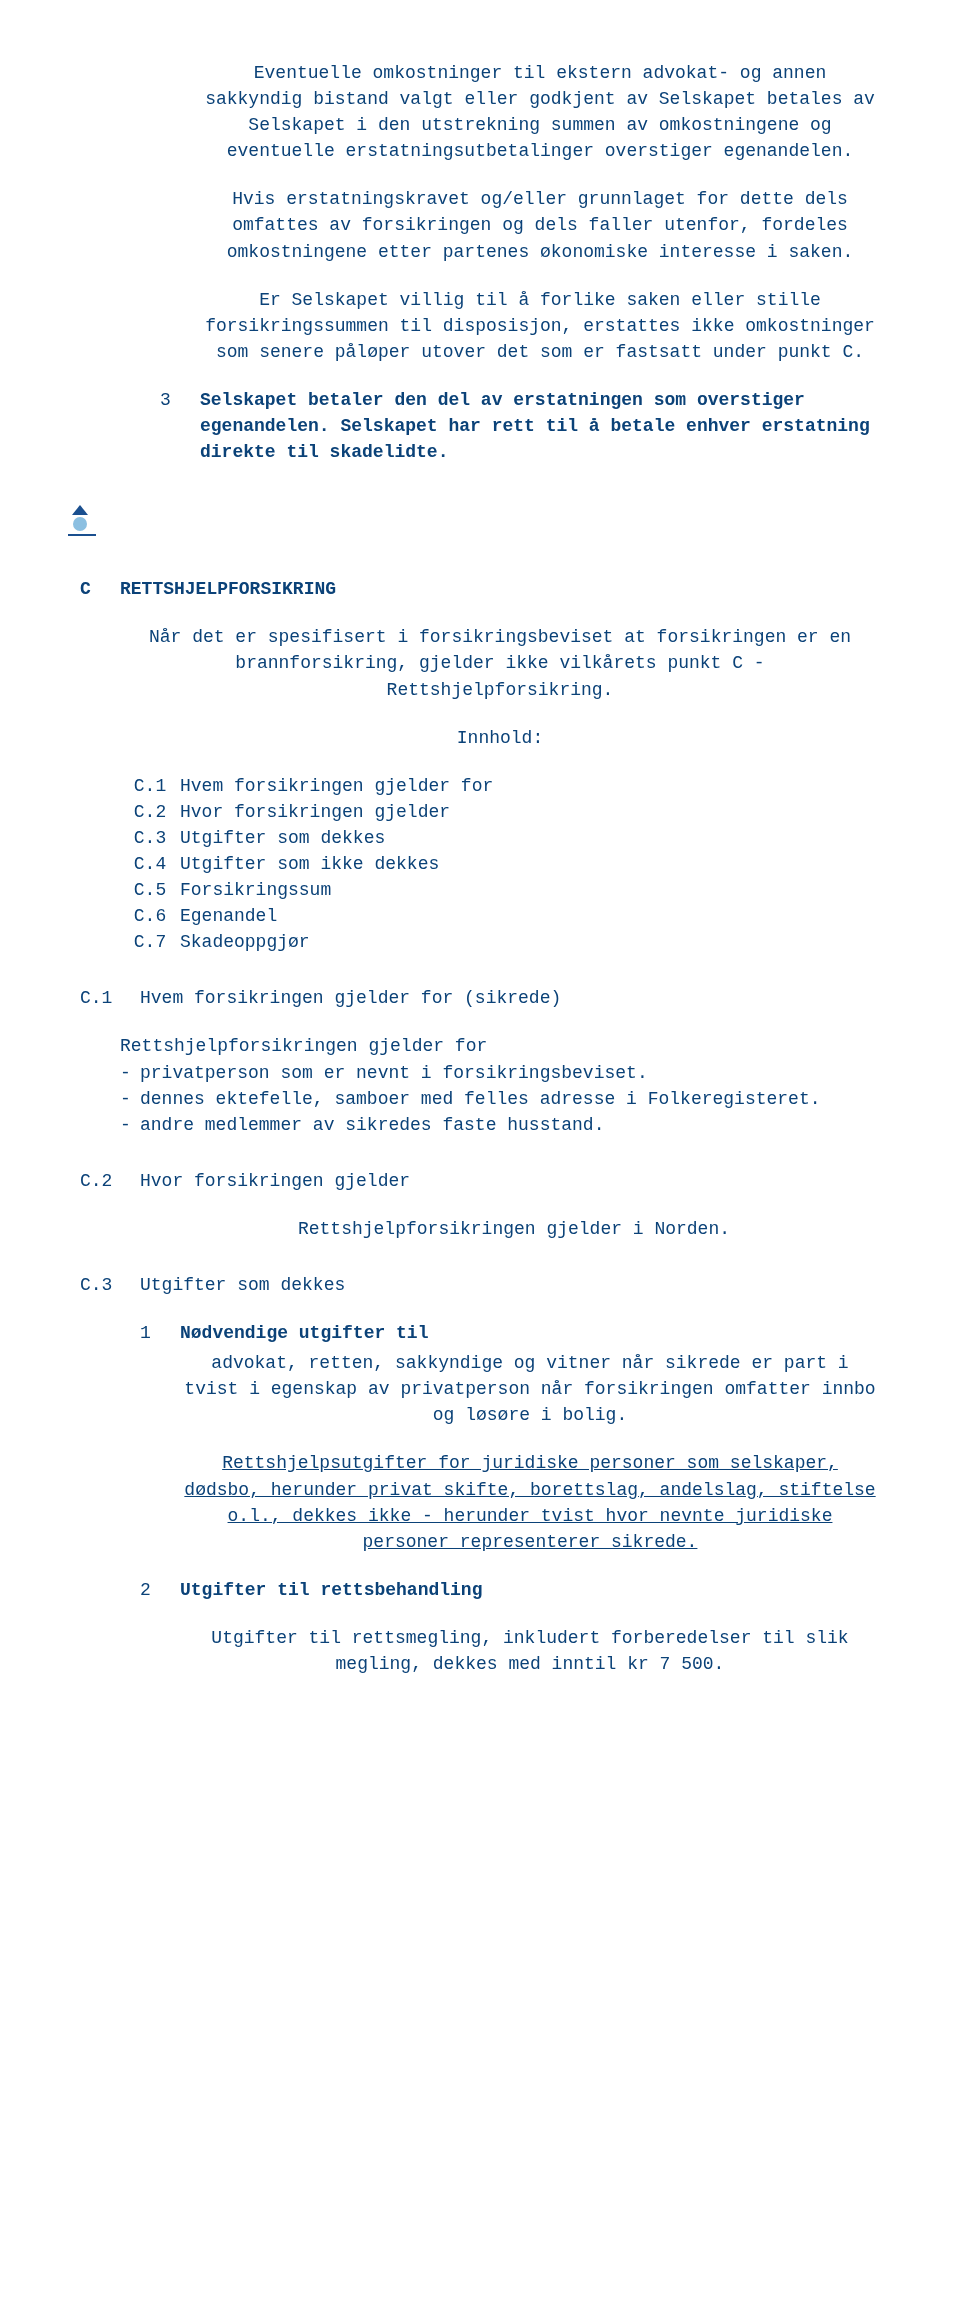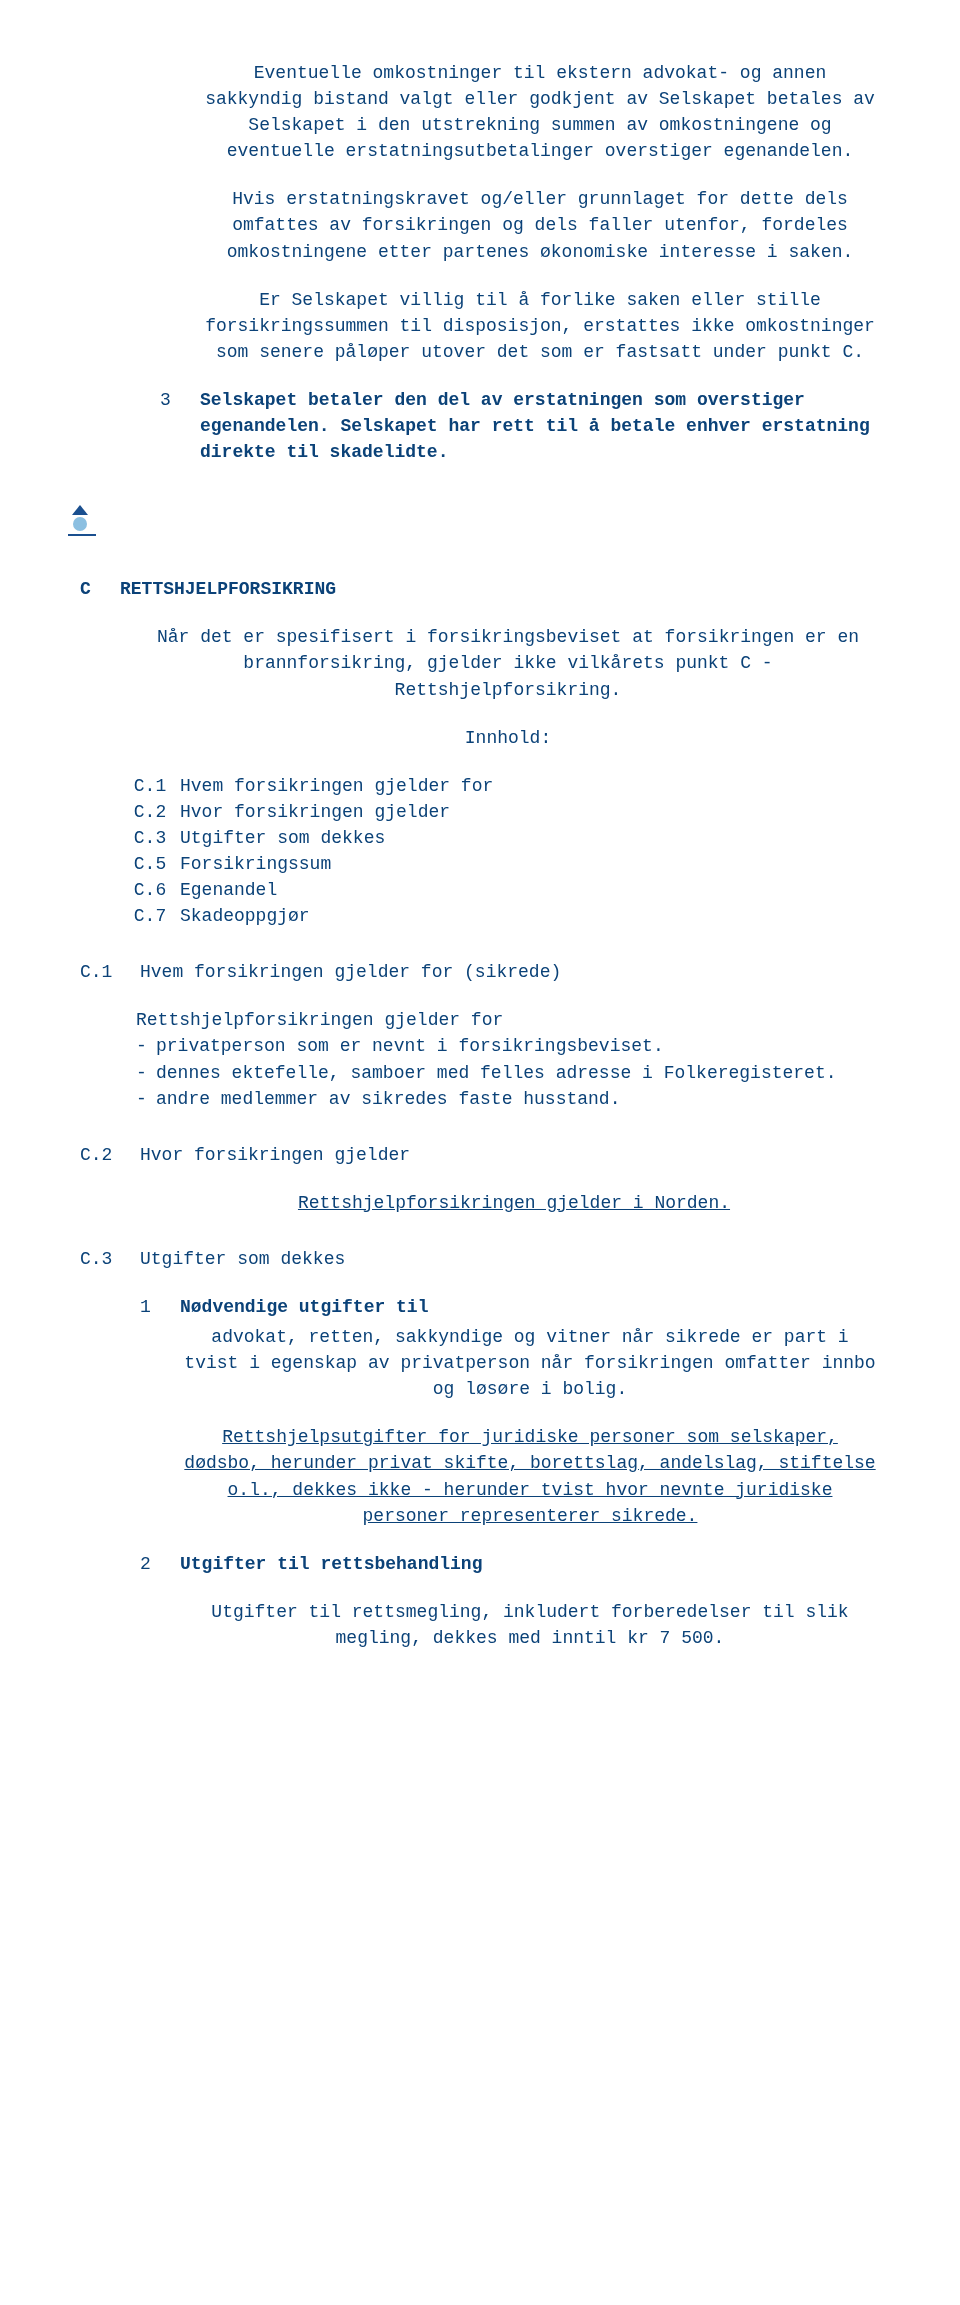--- a/index.html
+++ b/index.html
@@ -14,21 +14,21 @@
     box-sizing: border-box;
   }
   .block {
     margin-bottom: 22px;
     text-align: center;
   }
   .indent1 {
     margin-left: 120px;
   }
   .indent0 {
-    margin-left: 56px;
+    margin-left: 40px;
   }
   .row {
     display: flex;
     margin-bottom: 22px;
   }
   .row .num {
     min-width: 40px;
     flex-shrink: 0;
   }
   .row .txt {
@@ -136,20 +136,24 @@
   </div>
   <div class="toc-item">
     <span class="tk">C.2</span>
     <span>Hvor forsikringen gjelder</span>
   </div>
   <div class="toc-item">
     <span class="tk">C.3</span>
     <span>Utgifter som dekkes</span>
   </div>
   <div class="toc-item">
+    <span class="tk">C.4</span>
+    <span>Utgifter som ikke dekkes</span>
+  </div>
+  <div class="toc-item">
     <span class="tk">C.5</span>
     <span>Forsikringssum</span>
   </div>
   <div class="toc-item">
     <span class="tk">C.6</span>
     <span>Egenandel</span>
   </div>
   <div class="toc-item">
     <span class="tk">C.7</span>
     <span>Skadeoppgjør</span>
@@ -174,21 +178,21 @@
   <div class="list-line">
     <span class="dash">-</span>
     <span class="litxt">andre medlemmer av sikredes faste husstand.</span>
   </div>
 </div>
 
 <div class="sub-row" style="margin-top:30px;">
   <div class="slabel">C.2</div>
   <div class="stxt">Hvor forsikringen gjelder</div>
 </div>
-<div class="block" style="margin-left:68px;text-decoration:underline;">Rettshjelpforsikringen gjelder i Norden.</div>
+<div class="block" style="margin-left:68px;">Rettshjelpforsikringen gjelder i Norden.</div>
 
 <div class="sub-row" style="margin-top:30px;">
   <div class="slabel">C.3</div>
   <div class="stxt">Utgifter som dekkes</div>
 </div>
 
 <div class="row" style="margin-left:60px; margin-bottom:4px;">
   <div class="num">1</div>
   <div class="txt">
     <span>Nødvendige utgifter til</span>

